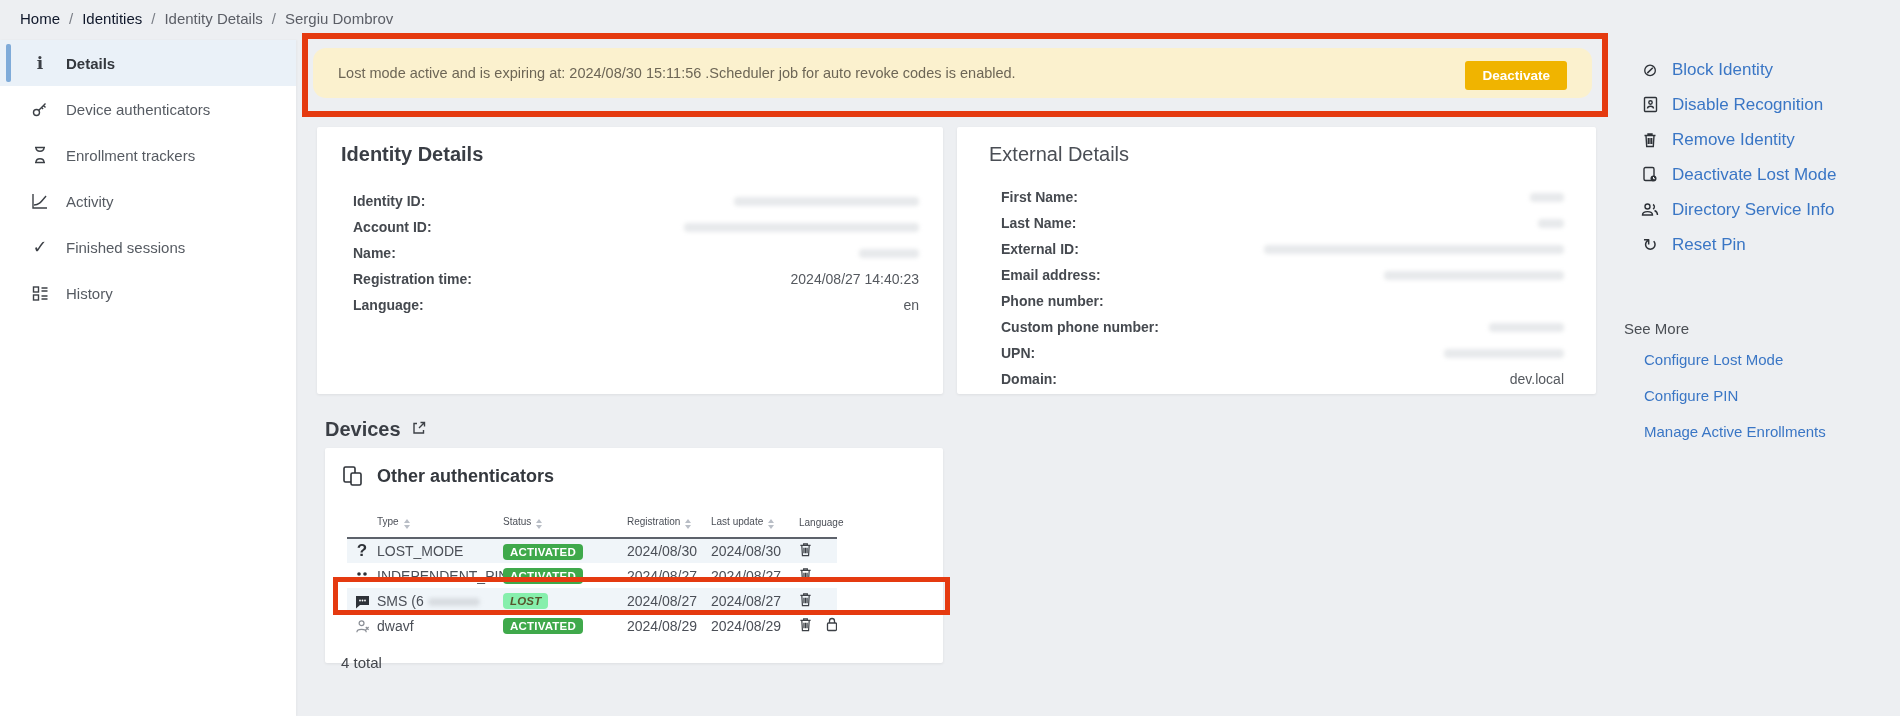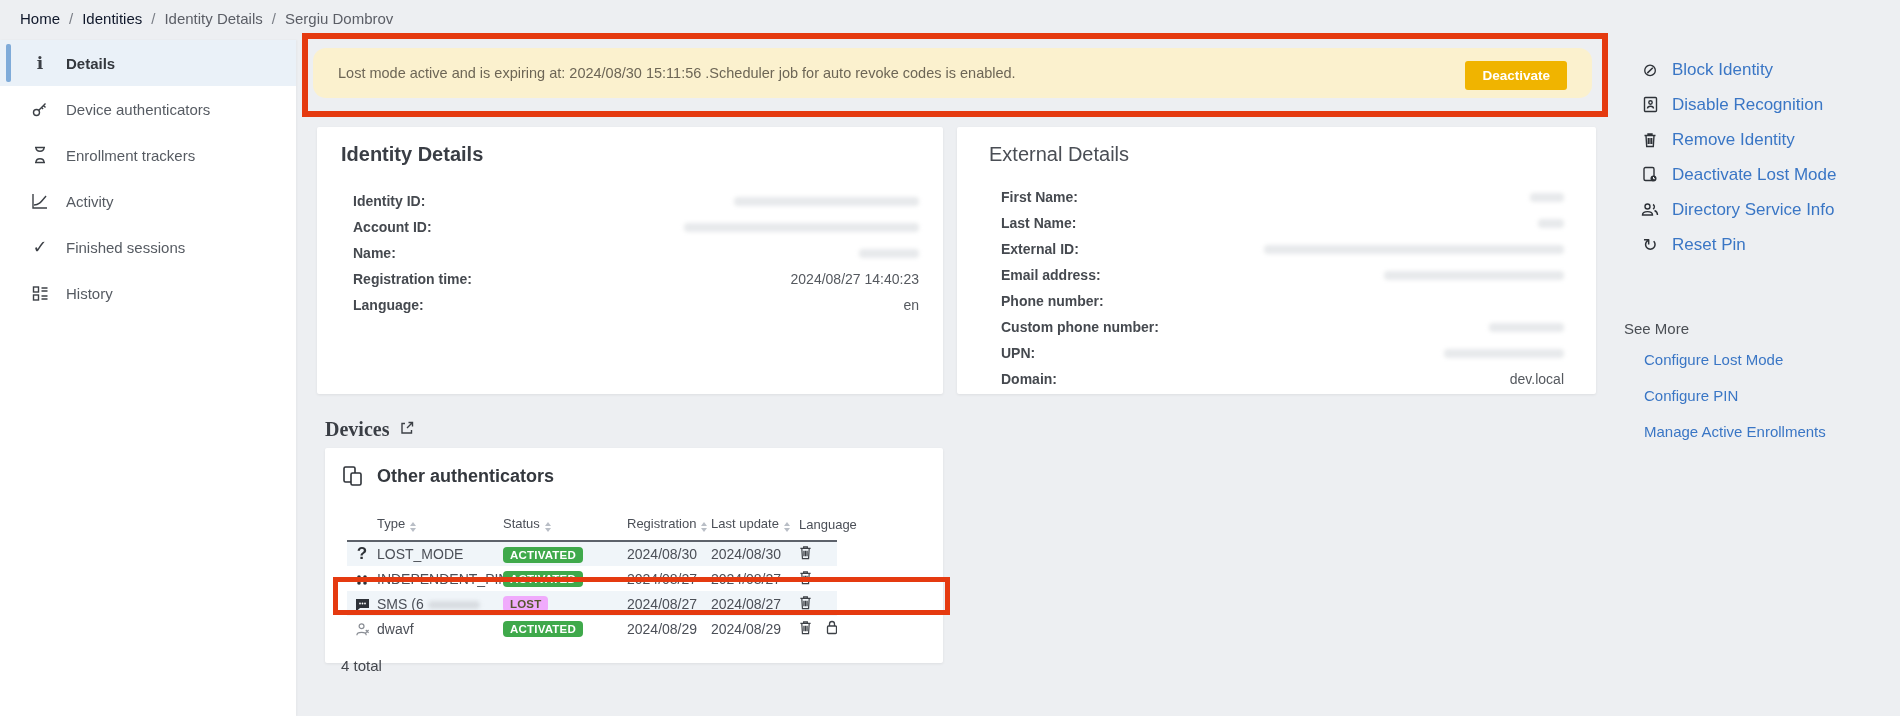--- a/index.html
+++ b/index.html
@@ -37,36 +37,36 @@
   .card-identity { left:317px; top:127px; width:626px; height:267px; padding:16px 24px; }
   .card-external { left:957px; top:127px; width:639px; height:267px; padding:16px 32px; }
   .card-title-bold { font-size:20px; font-weight:bold; color:#3a3e45; margin-bottom:22px; }
   .card-title-reg  { font-size:20px; color:#4a4e55; margin-bottom:18px; }
   .field-row { display:flex; justify-content:space-between; align-items:center; height:26px; padding-left:12px; }
   .field-label { font-size:14px; font-weight:bold; color:#45494f; }
   .field-value { font-size:14px; color:#55595f; }
   .redact { display:inline-block; height:9px; border-radius:4px; background:#cfd3d8; filter:blur(2px); opacity:.5; }
 
   
-  .devices-title { position:absolute; left:325px; top:418px; font-size:20px; font-weight:bold; color:#3a3e45; display:flex; align-items:center; gap:10px;font-family:Liberation Serif, serif; }
+  .devices-title { position:absolute; left:325px; top:418px; font-size:20px; font-weight:bold; color:#3a3e45; display:flex; align-items:center; gap:10px; }
   .card-devices { left:325px; top:448px; width:618px; height:215px; padding:16px 14px; }
   .oa-head { display:flex; align-items:center; gap:12px; font-size:18px; font-weight:bold; color:#34383e; margin-left:2px; }
   .oa-head svg { stroke:#2e3238; fill:none; stroke-width:1.6; }
   table.devices { border-collapse:collapse; width:490px; margin-top:22px; margin-left:8px; table-layout:fixed; }
-  table.devices th { font-size:13px; font-weight:normal; color:#4b4f57; text-align:left; padding:6px 0 8px 0; border-bottom:2px solid #5d626b; white-space:nowrap; }
+  table.devices th { font-size:10px; font-weight:normal; color:#4b4f57; text-align:left; padding:6px 0 8px 0; border-bottom:2px solid #5d626b; white-space:nowrap; }
   table.devices td { font-size:14px; color:#4b4f57; height:25px; padding:0; white-space:nowrap; overflow:hidden; }
   tr.alt { background:#f0f5f9; }
   .col-ico { width:30px; } .col-type { width:126px; } .col-status { width:124px; } .col-reg { width:84px; } .col-upd { width:88px; } .col-act { width:38px; }
   .sort { display:inline-flex; flex-direction:column; margin-left:5px; gap:2px; vertical-align:2px; }
   .sort i { width:0; height:0; border-left:3.5px solid transparent; border-right:3.5px solid transparent; }
   .sort .up { border-bottom:4px solid #b9bec6; }
   .sort .down { border-top:4px solid #b9bec6; }
   .badge { display:inline-block; font-size:11.5px; font-weight:bold; border-radius:4px; padding:2px 7px; letter-spacing:.2px; }
   .badge.green { background:#3fa94b; color:#ffffff; }
-  .badge.yellow { background:#f0abfc; color:#57562c; }
+  .badge.yellow { background:#86efac; color:#57562c;font-style:italic; }
   .q-glyph { font-weight:bold; font-size:17px; color:#2e3238; }
   .row-ico svg { vertical-align:middle; }
   .act-ico { display:inline-flex; margin-right:10px; cursor:pointer; }
   .act-ico svg { stroke:#3c4046; fill:none; stroke-width:1.3; }
   .total { font-size:15px; color:#43464c; margin:16px 0 0 2px; }
   .type-smudge { display:inline-block; width:52px; height:8px; margin-left:4px; border-radius:4px; background:#c8ccd1; filter:blur(2px); opacity:.6; }
 
   
   .rpanel { position:absolute; left:1640px; top:52px; width:250px; }
   .r-link { display:flex; align-items:center; gap:12px; height:35px; cursor:pointer; }

